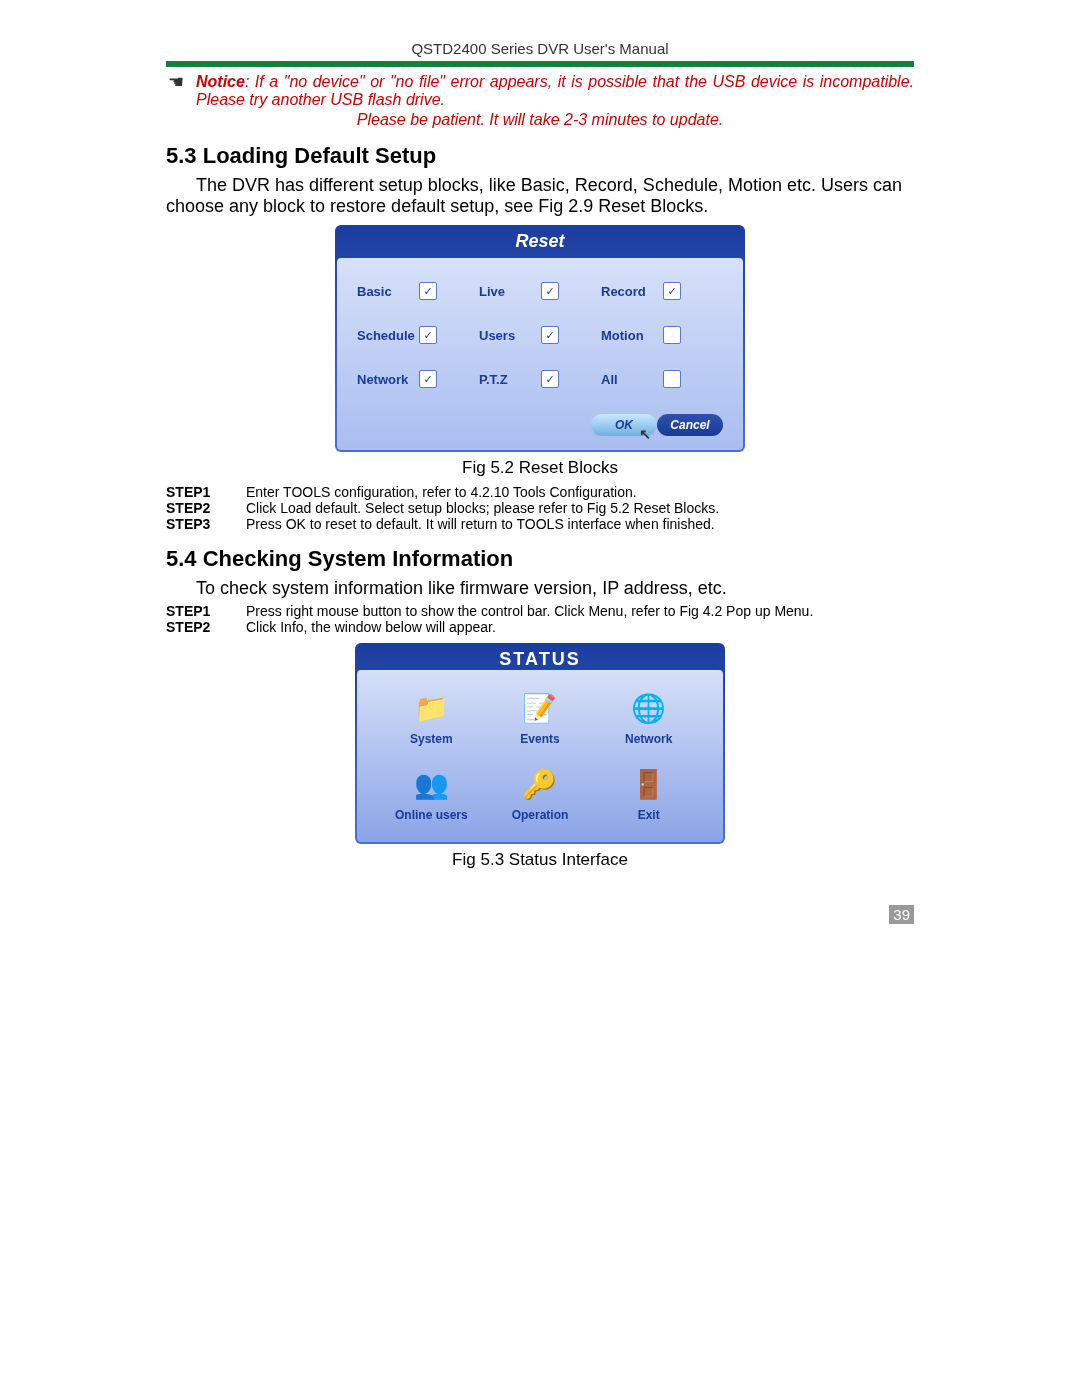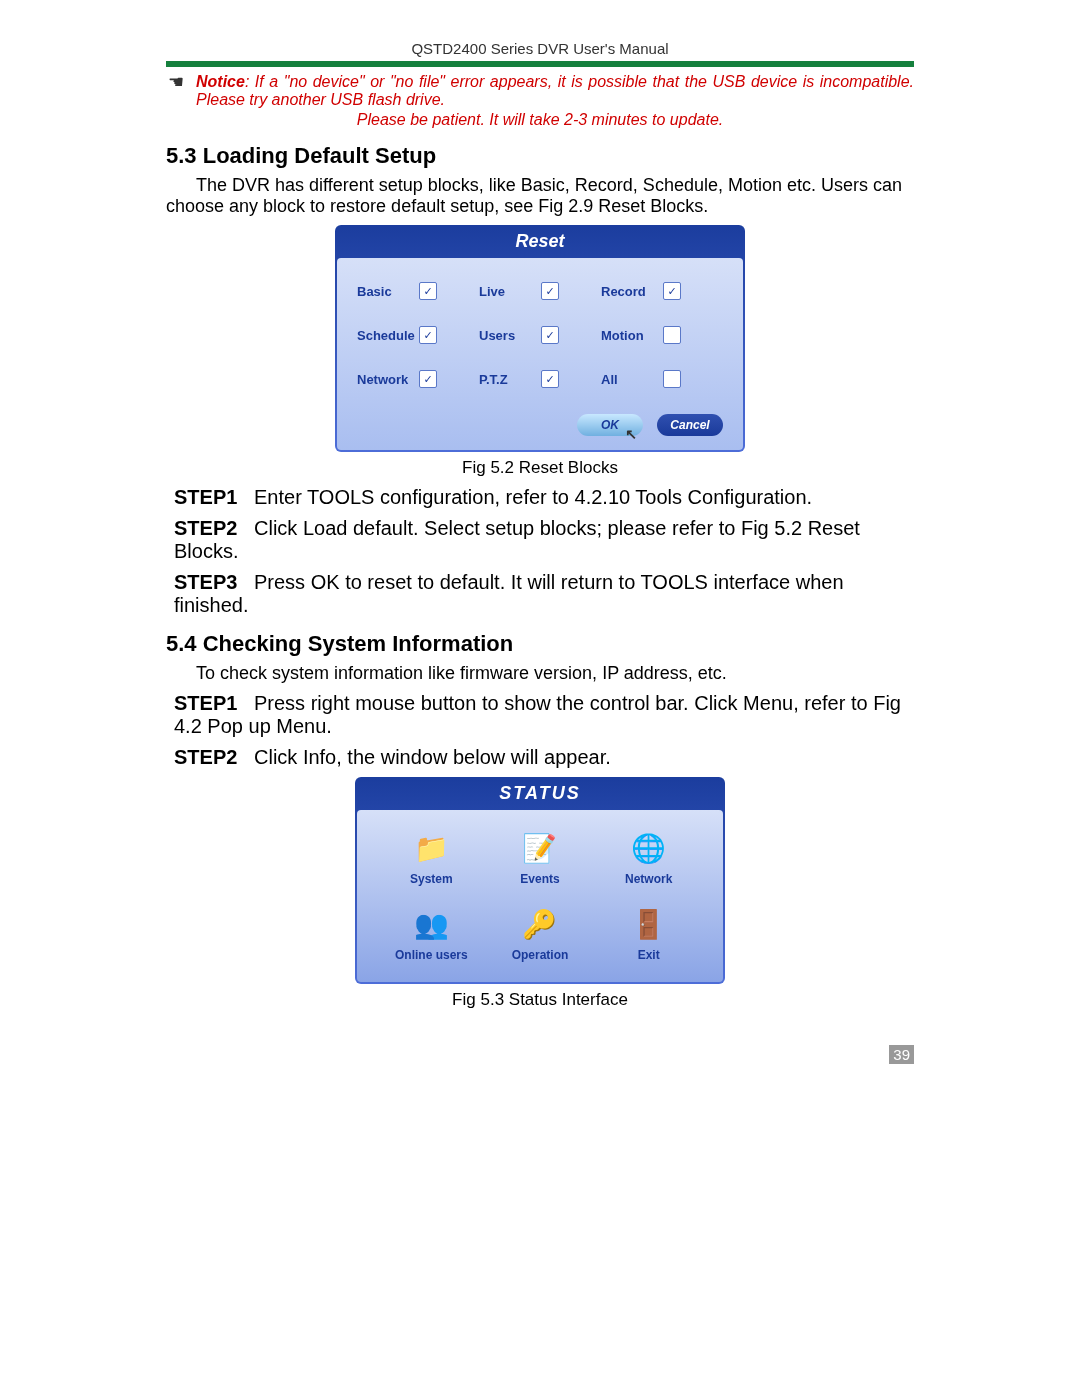--- a/index.html
+++ b/index.html
@@ -56,22 +56,22 @@
     font-size: 22px;
     font-weight: bold;
     margin: 14px 0 6px 0;
   }
   .body-text {
     font-size: 18px;
     margin: 0 0 4px 0;
     text-indent: 30px;
   }
   .step-line {
-    font-size: 20px;
-    margin: 8px;
+    font-size: 14px;
+    margin: 0;
   }
   .step-label {
     font-weight: bold;
     display: inline-block;
     width: 80px;
   }
   .fig-caption {
     text-align: center;
     font-size: 17px;
     margin: 6px 0;
@@ -121,21 +121,21 @@
     border-radius: 2px;
     display: flex;
     align-items: center;
     justify-content: center;
     font-size: 11px;
     color: #1a3a9a;
   }
   .reset-buttons {
     display: flex;
     justify-content: flex-end;
-    gap: 14px;
+    gap: 0;
     margin-top: 4px;
   }
   .reset-btn {
     width: 66px;
     height: 22px;
     border-radius: 11px;
     font-size: 12px;
     font-weight: bold;
     font-style: italic;
     display: flex;
@@ -164,24 +164,23 @@
     width: 366px;
     margin: 8px auto 4px auto;
     background: linear-gradient(to bottom, #1b3d9e 0%, #4d6dd8 100%);
     border-radius: 6px;
     padding: 2px;
   }
   .status-title {
     text-align: center;
     color: #fff;
     font-weight: bold;
-    font-style: italic;
     font-size: 18px;
     letter-spacing: 2px;
-    padding: 4px 0 6px 0;
+    padding: 4px 0 0 0;
   }
   .status-body {
     background: linear-gradient(to bottom, #d6e0f8 0%, #8aa4e6 100%);
     border-radius: 4px;
     padding: 20px 20px 20px 20px;
     display: grid;
     grid-template-columns: 1fr 1fr 1fr;
     row-gap: 20px;
   }
   .status-item {

